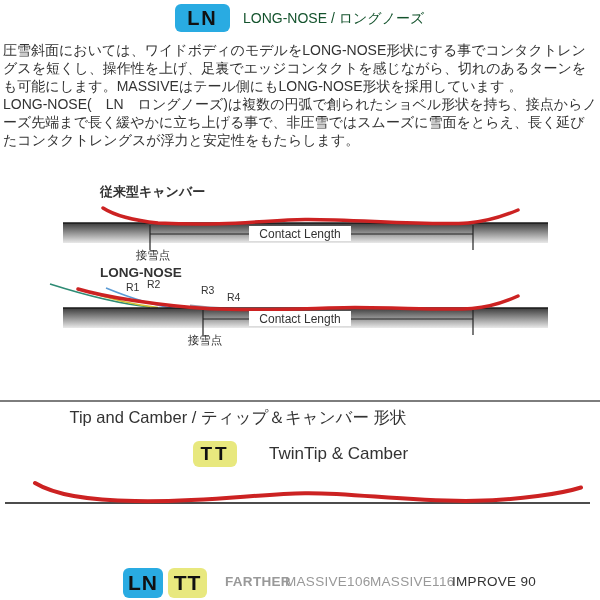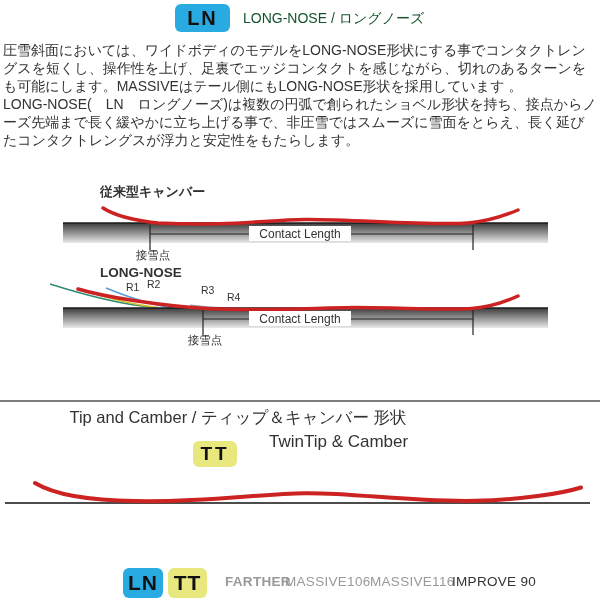--- a/index.html
+++ b/index.html
@@ -27,21 +27,21 @@
   .dg-label-bold{font-size:13.5px;font-weight:700;}
   .cl-text{font-size:12px;}
   .cp-text{font-size:11.5px;}
   .r-text{font-size:10.5px;}
   
   .separator{position:absolute;left:0;top:400px;width:600px;height:2px;background:#7d7d7d;}
   .tip-title{position:absolute;left:0;top:407px;width:476px;text-align:center;
          font-size:16.5px;color:#333;}
   .badge-tt-mid{position:absolute;left:193px;top:441px;width:44px;height:26px;
          background:#e8e87e;font-size:19px;letter-spacing:3px;}
-  .tt-label{position:absolute;left:269px;top:429px;height:26px;line-height:26px;
+  .tt-label{position:absolute;left:269px;top:441px;height:26px;line-height:26px;
          font-size:17px;color:#333;}
   
   .footer{position:absolute;left:0;top:568px;width:600px;height:32px;}
   .badge-ln-bottom{position:absolute;left:123px;top:0;width:40px;height:30px;
          background:#29abe2;font-size:21px;letter-spacing:1px;}
   .badge-tt-bottom{position:absolute;left:168px;top:0;width:39px;height:30px;
          background:#e8e87e;font-size:21px;letter-spacing:1px;}
   .model{position:absolute;top:6px;font-size:13.5px;letter-spacing:.3px;color:#999;
          cursor:pointer;text-decoration:none;}
   .model.active{color:#333;}

